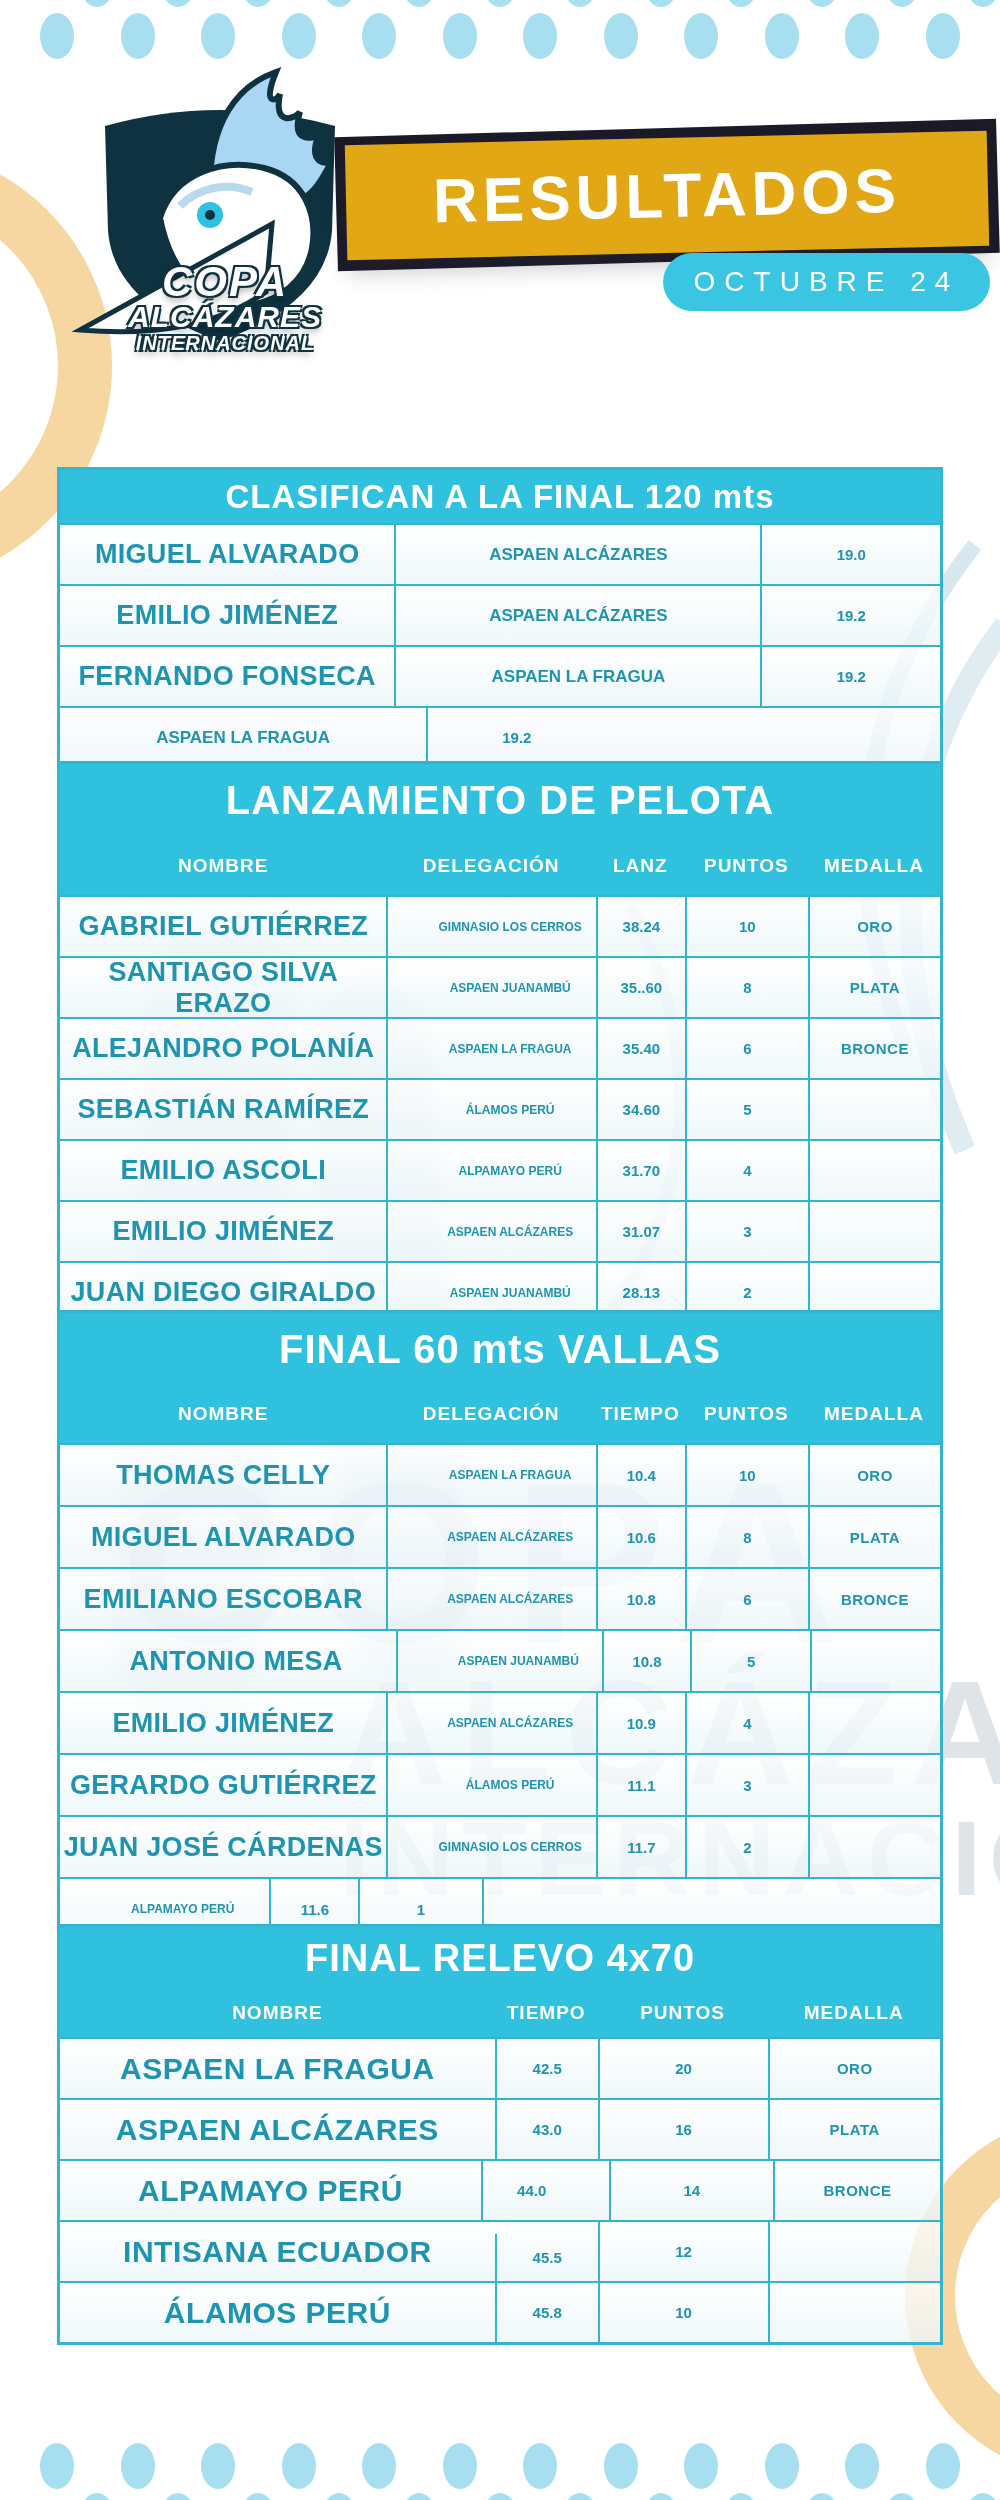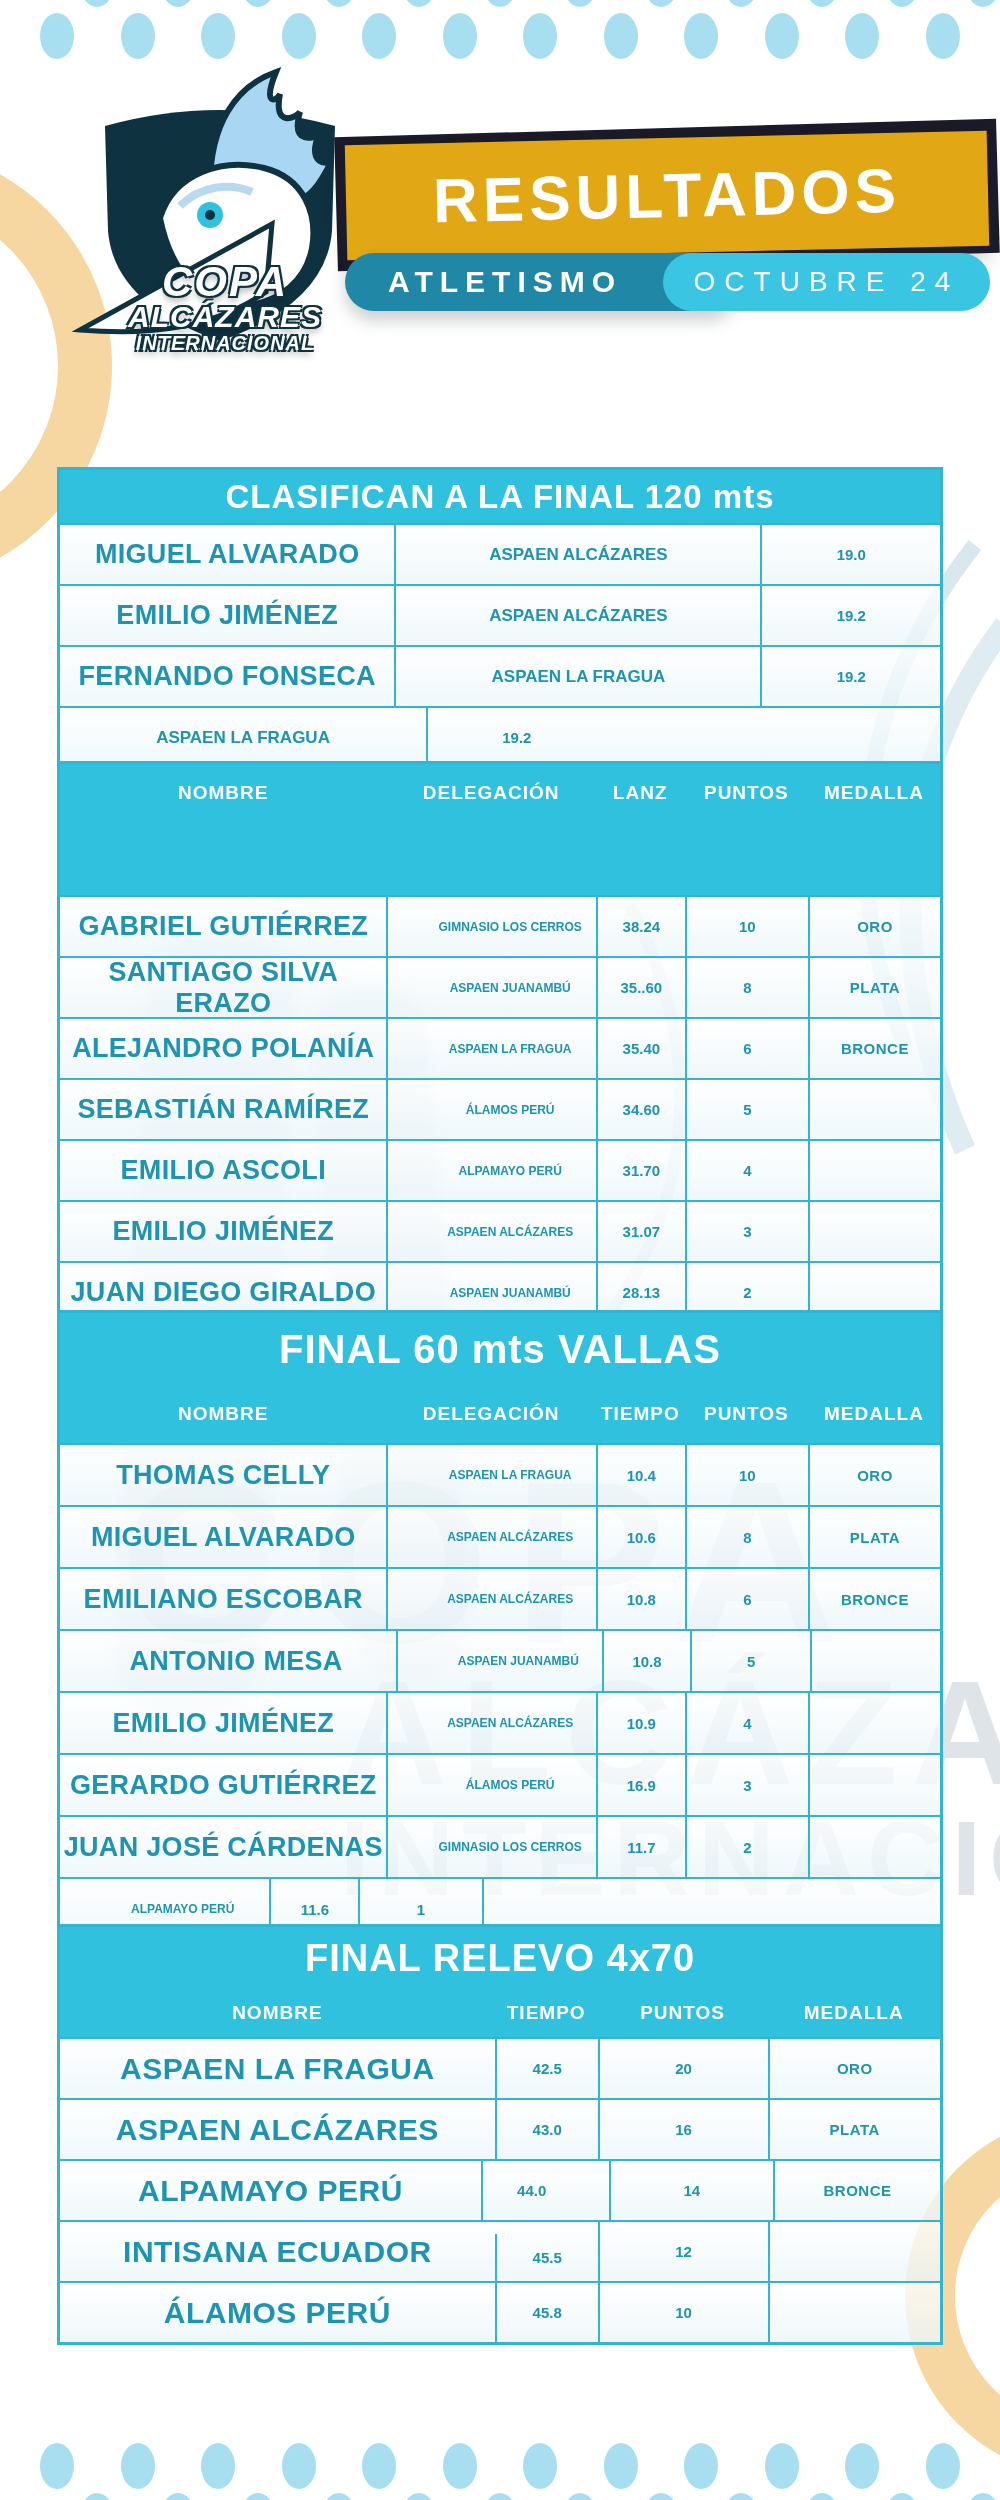--- a/index.html
+++ b/index.html
@@ -158,23 +158,20 @@
       <div class="logo-line2">ALCÁZARES</div>
       <div class="logo-line3">INTERNACIONAL</div>
     </div>
   </div>
 
   <div class="banner-back"></div>
   <div class="banner-yellow">
     <span>RESULTADOS</span>
   </div>
   <div class="pills">
-    <div class="pill-dark">
-      <span>ATLETISMO</span>
-    </div>
     <div class="pill-light">
       <span>OCTUBRE 24</span>
     </div>
   </div>
 
   <div id="tables">
       <div class="rtable" style="top: 467px;">
         <div class="band" style="height: 53px;">
           <div class="band-title" style="font-size: 33px;">CLASIFICAN A LA FINAL 120 mts</div>
         </div>
@@ -193,20 +190,21 @@
           <div class="cell k-del1" style="width: 41.6%;">ASPAEN LA FRAGUA</div>
           <div class="cell k-num" style="width: 20.4%;">19.2</div>
         </div>
         <div class="row" style="height: 59px;">
           <div class="cell k-del1" style="width: 41.6%;">ASPAEN LA FRAGUA</div>
           <div class="cell k-num" style="width: 20.4%;">19.2</div>
         </div>
       </div>
       <div class="rtable" style="top: 761px;">
         <div class="band" style="height: 131px;">
+          <div class="band-title" style="font-size: 40px;">LANZAMIENTO DE PELOTA</div>
           <div class="band-headers" style="height: 58px;">
             <div class="hcell" style="width: 37.1%;">NOMBRE</div>
             <div class="hcell" style="width: 23.8%;">DELEGACIÓN</div>
             <div class="hcell" style="width: 10.1%;">LANZ</div>
             <div class="hcell" style="width: 14%;">PUNTOS</div>
             <div class="hcell" style="width: 15%;">MEDALLA</div>
           </div>
         </div>
         <div class="row" style="height: 59px;">
           <div class="cell k-name" style="width: 37.1%;">GABRIEL GUTIÉRREZ</div>
@@ -300,21 +298,21 @@
         <div class="row" style="height: 60px;">
           <div class="cell k-name" style="width: 37.1%;">EMILIO JIMÉNEZ</div>
           <div class="cell k-del" style="width: 23.8%;">ASPAEN ALCÁZARES</div>
           <div class="cell k-num" style="width: 10.1%;">10.9</div>
           <div class="cell k-num" style="width: 14%;">4</div>
           <div class="cell k-medal" style="width: 15%;"></div>
         </div>
         <div class="row" style="height: 60px;">
           <div class="cell k-name" style="width: 37.1%;">GERARDO GUTIÉRREZ</div>
           <div class="cell k-del" style="width: 23.8%;">ÁLAMOS PERÚ</div>
-          <div class="cell k-num" style="width: 10.1%;">16.9</div>
+          <div class="cell k-num" style="width: 10.1%;">11.1</div>
           <div class="cell k-num" style="width: 14%;">3</div>
           <div class="cell k-medal" style="width: 15%;"></div>
         </div>
         <div class="row" style="height: 60px;">
           <div class="cell k-name" style="width: 37.1%;">JUAN JOSÉ CÁRDENAS</div>
           <div class="cell k-del" style="width: 23.8%;">GIMNASIO LOS CERROS</div>
           <div class="cell k-num" style="width: 10.1%;">11.7</div>
           <div class="cell k-num" style="width: 14%;">2</div>
           <div class="cell k-medal" style="width: 15%;"></div>
         </div>

